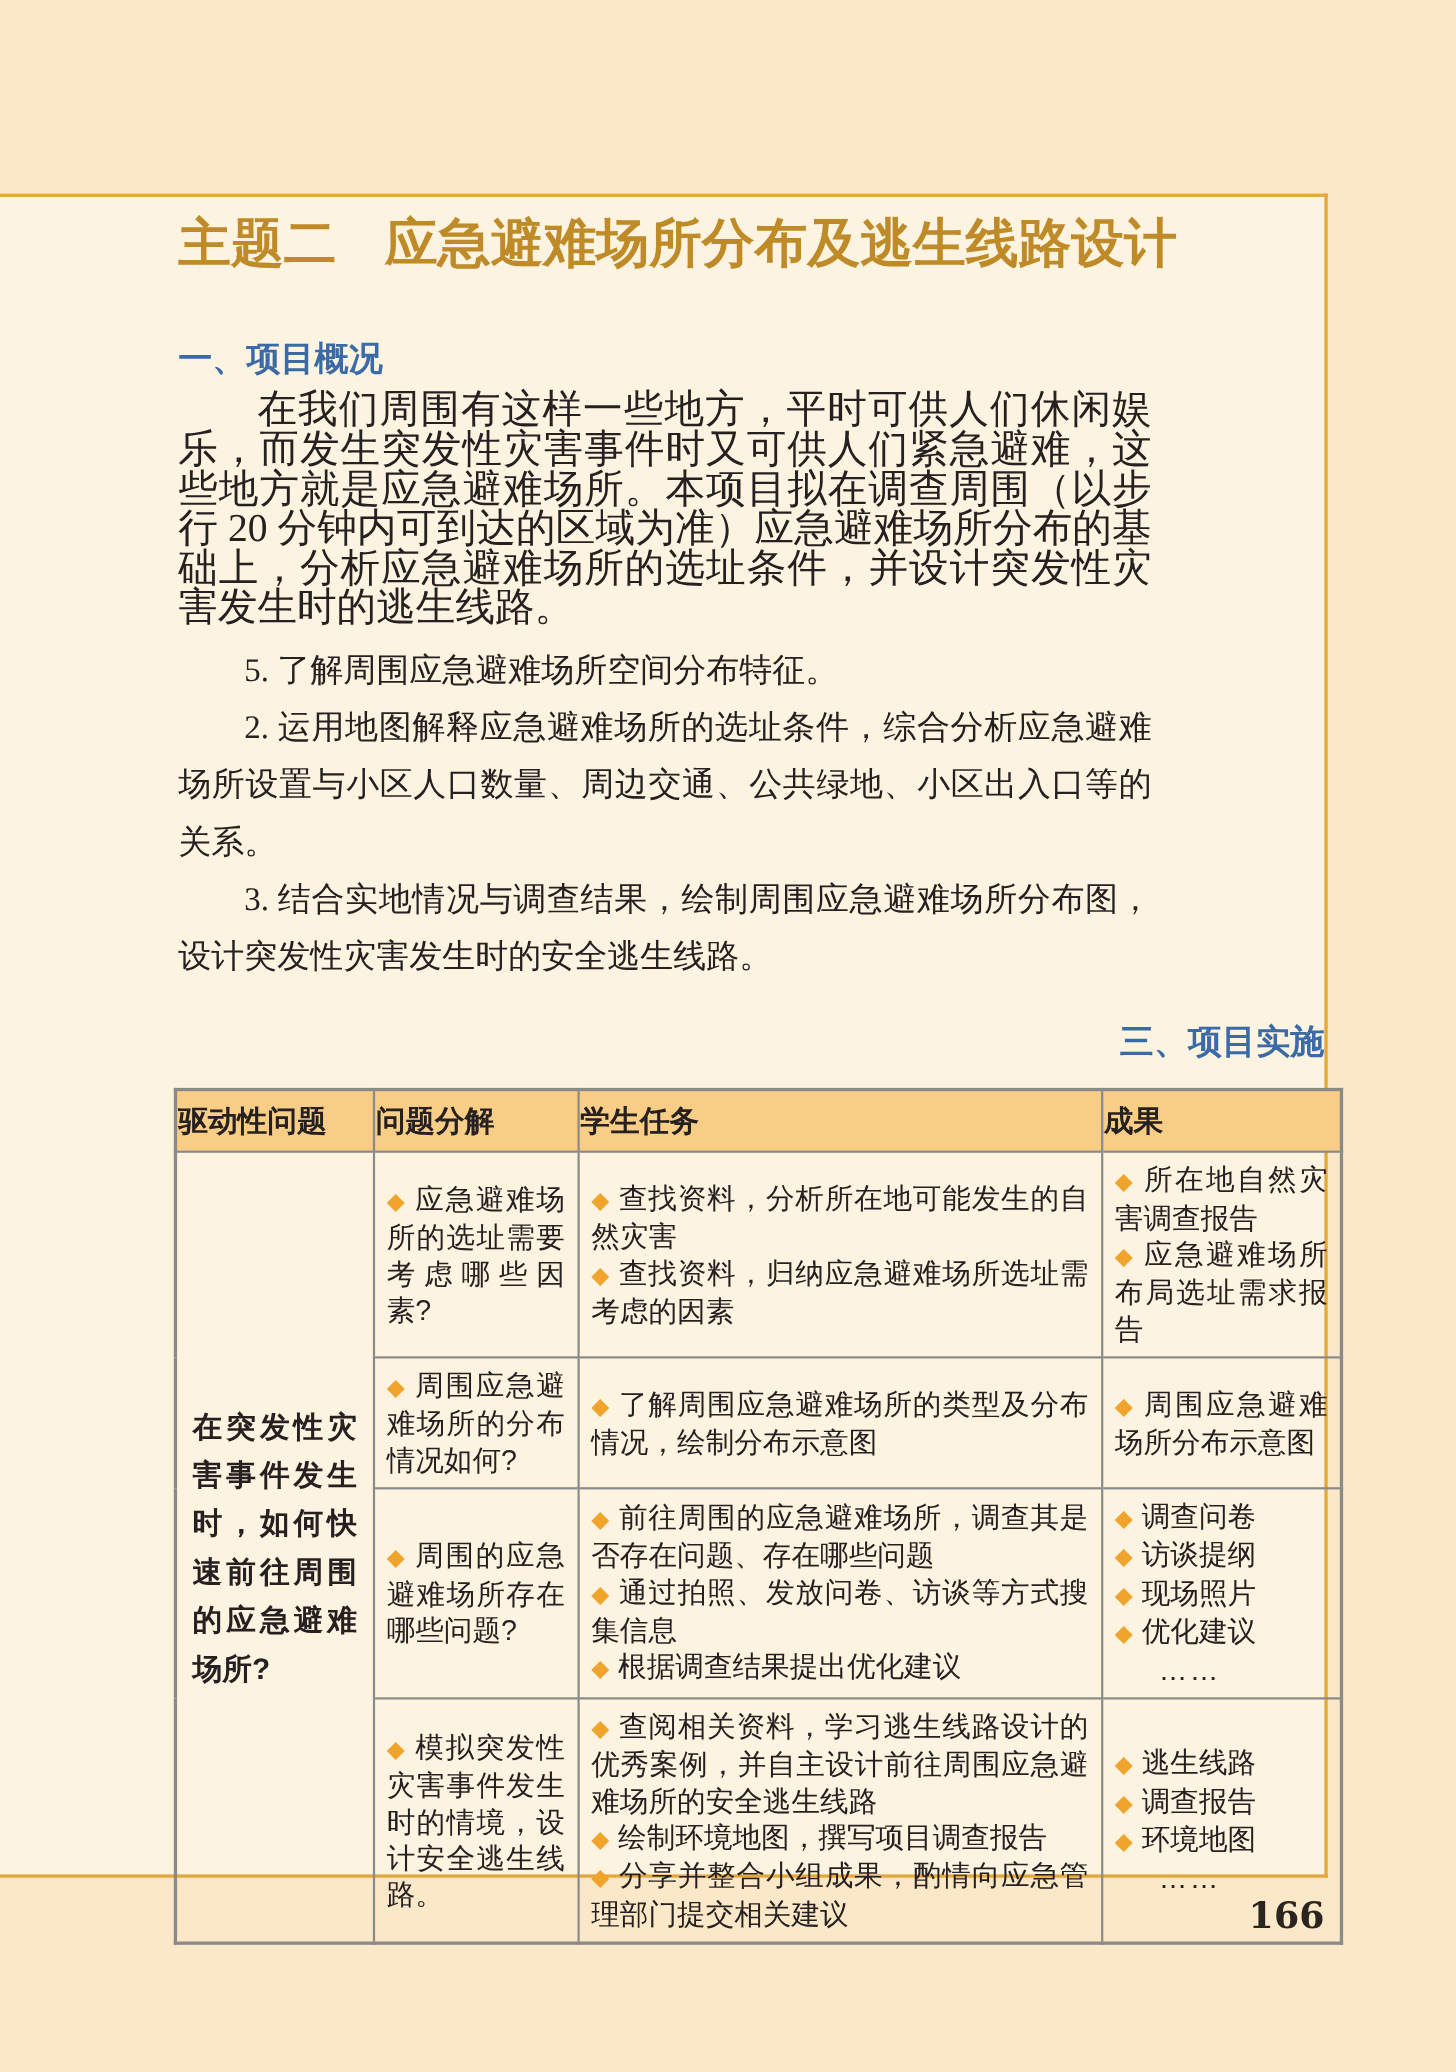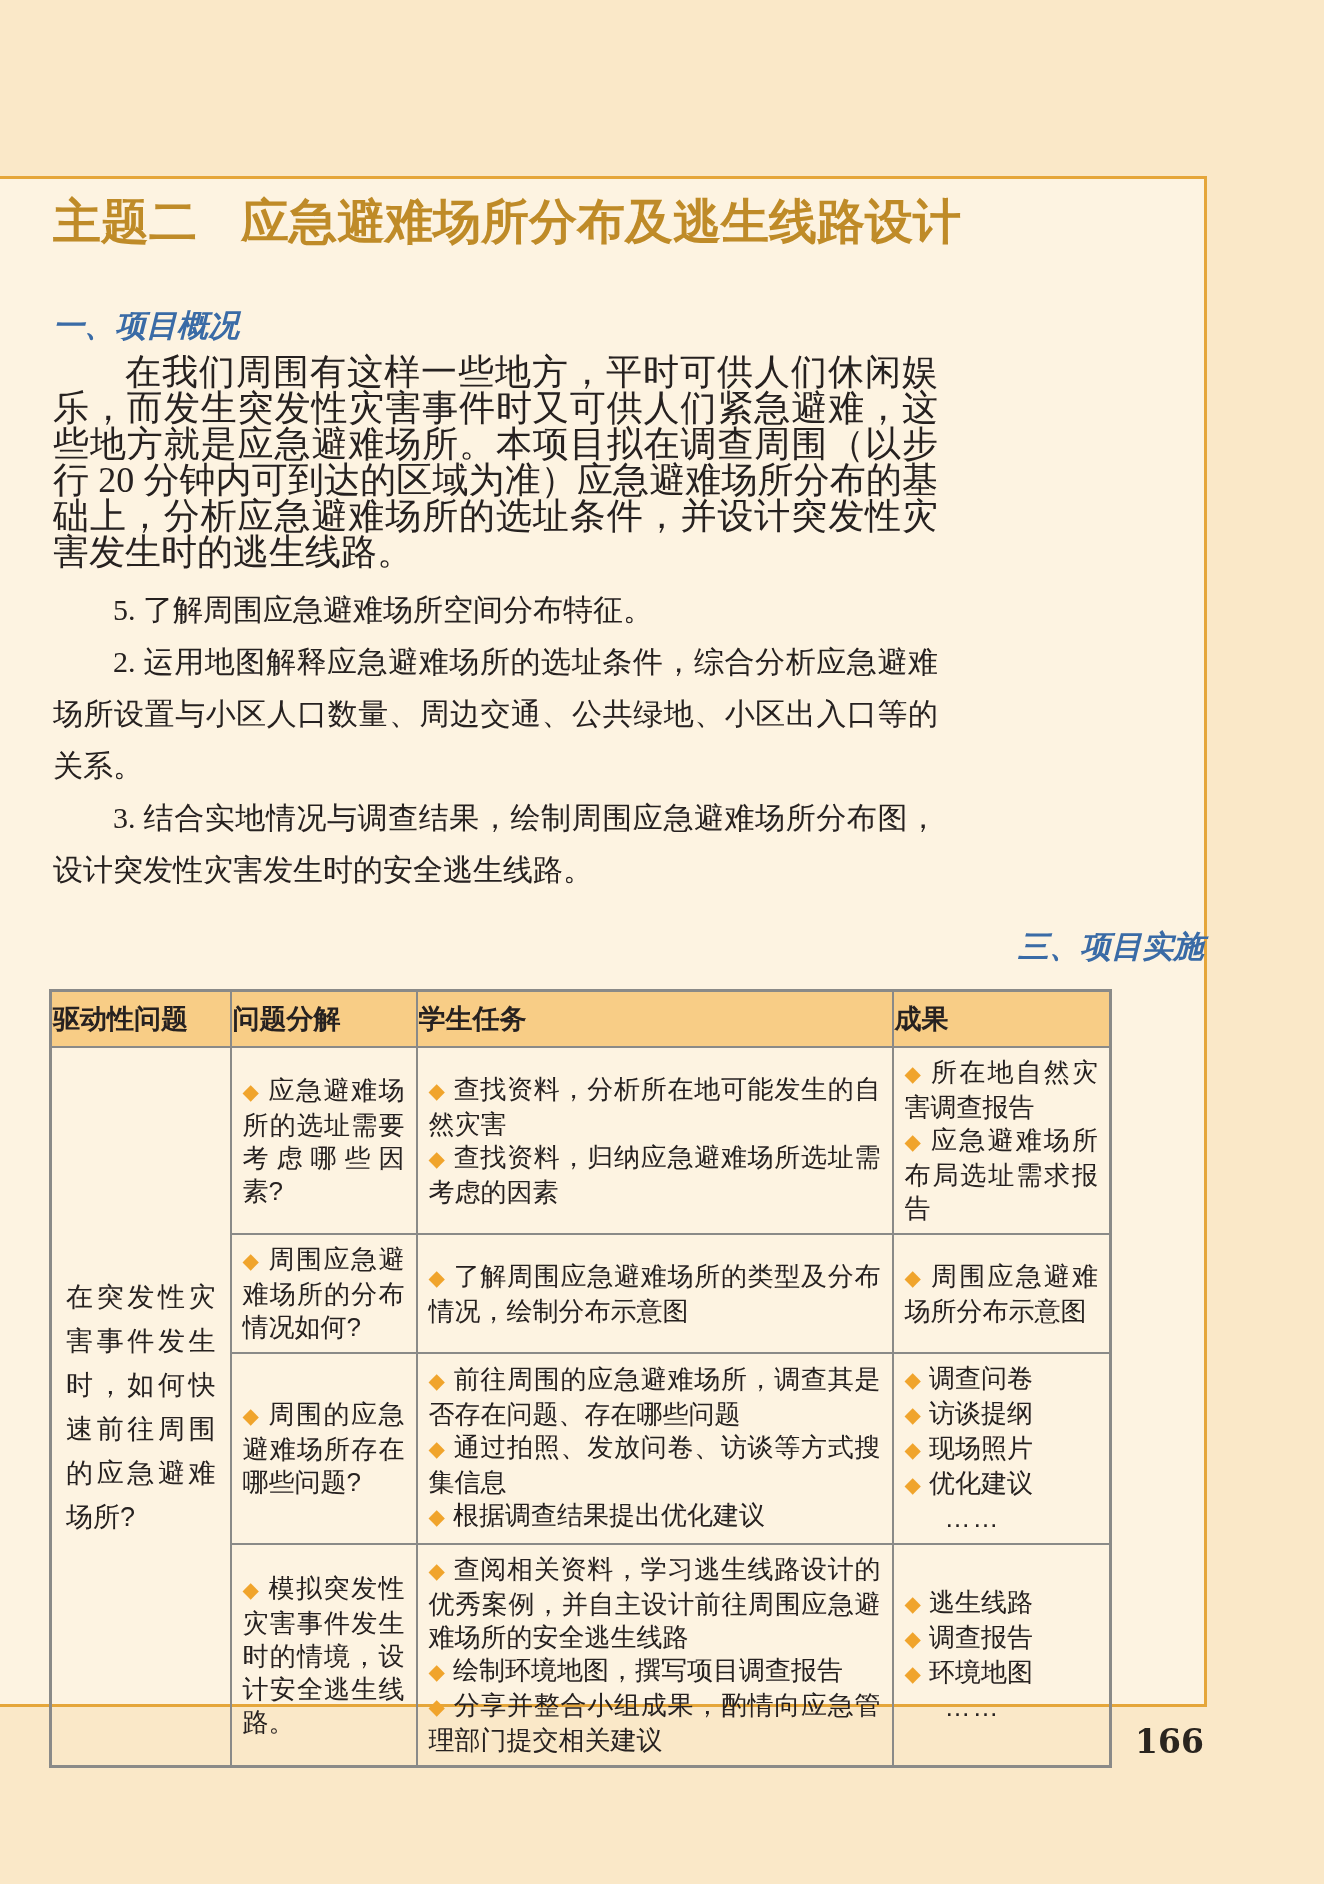--- a/index.html
+++ b/index.html
@@ -13,35 +13,34 @@
   }
   .panel{
     position:absolute;left:0;top:176px;
     width:1207px;height:1531px;
     box-sizing:border-box;
     background:#fdf3e1;
     border-top:3px solid #e5a63a;
     border-right:3px solid #e5a63a;
     border-bottom:3px solid #e5a63a;
   }
-  .panel-content{padding:14px 0 0 53px;}
+  .panel-content{padding:14px 0 0 120px;margin-left:42px;}
   .doc-title{
     font-family:"DejaVu Serif", serif;
     font-weight:bold;
     font-size:48px;line-height:56px;
     color:#bf8b28;
     white-space:nowrap;
   }
   .doc-title .t1{margin-right:44px;}
   .sec-heading{
     font-family:"Liberation Sans", sans-serif;
     font-weight:bold;
     font-size:31px;line-height:36px;
     color:#3a6ba6;
-    font-style:italic;
   }
   .h-overview{margin-top:59px;}
   .h-goals{margin-top:39px;}
   .h-impl{margin-top:33px;text-align:right;}
   .body-para{
     margin:10px 0 0 0;
     width:885px;
     font-size:36px;line-height:36px;
     text-align:justify;
     text-indent:2em;
@@ -84,20 +83,21 @@
     text-align:justify;
   }
   .ptable tr.r1{height:130px;}
   .ptable tr.r2{height:110px;}
   .ptable tr.r3{height:188px;}
   .ptable tr.r4{height:215px;}
   td.qcell{
     font-size:27px;line-height:44px;
     padding:8px 14px;
     text-align:justify;
+    font-weight:bold;
   }
   .titem{margin:0;}
   .bullet{
     color:#f0a42c;
     font-size:0.82em;
     padding-right:8px;
   }
   .more-line{padding-left:40px;letter-spacing:2px;}
   .page-number{
     position:absolute;

